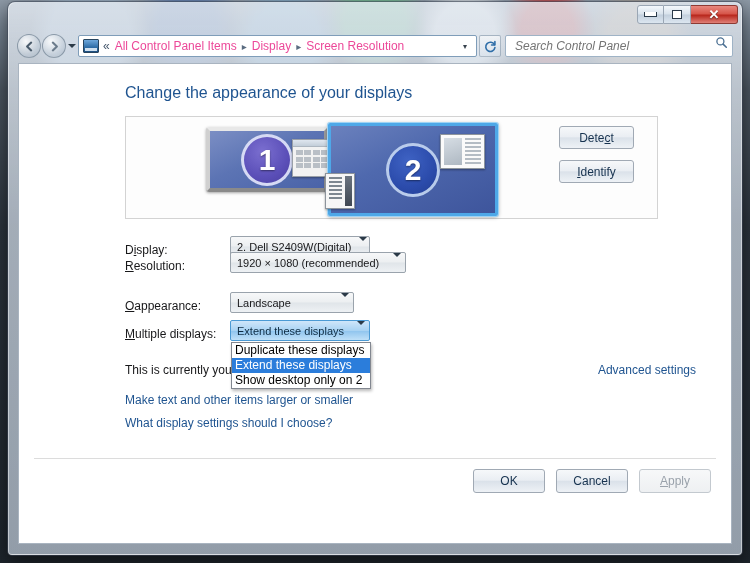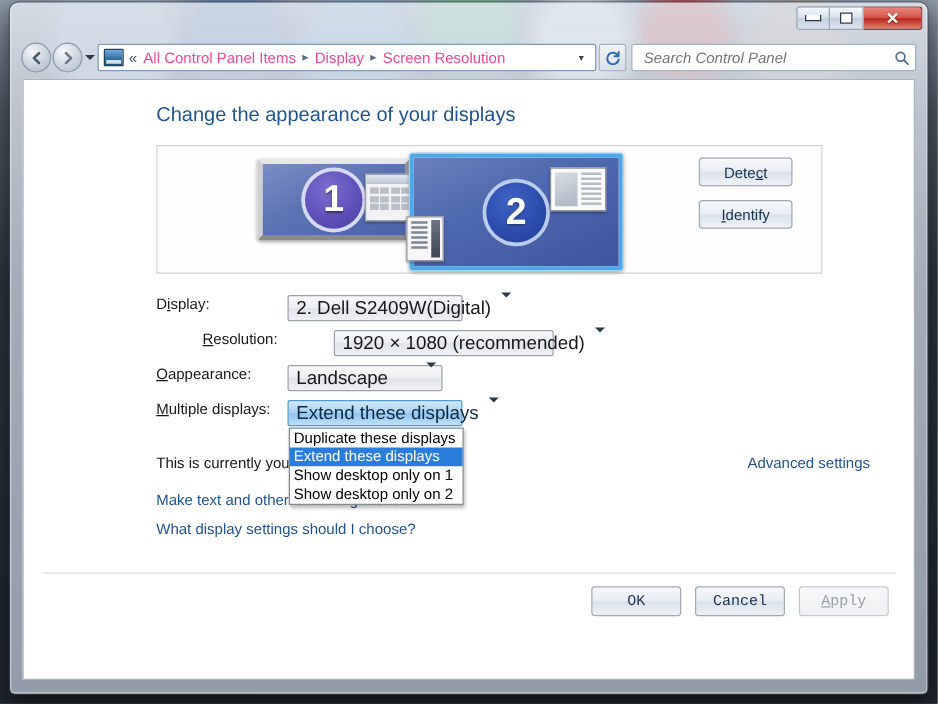--- a/index.html
+++ b/index.html
@@ -127,21 +127,21 @@
     background: linear-gradient(180deg, rgba(255,255,255,.55), rgba(214,226,238,.35));
     display: flex; align-items: center; justify-content: center;
     box-sizing: border-box;
   }
   #searchbox {
     width: 228px; flex: none;
     height: 22px; margin-left: 4px;
     background: #fff;
     border: 1px solid #9fb3c6;
     border-radius: 2px;
-    display: flex; align-items: center;
+    display: flex; 
     padding: 0 4px 0 7px;
     box-sizing: border-box;
   }
   #search-input {
     flex: 1; border: none; outline: none;
     font-family: "Liberation Sans", sans-serif;
     font-size: 12px; font-style: italic; color: #7b8794;
     background: transparent; min-width: 0;
   }
 
@@ -262,48 +262,48 @@
     color: #16324f;
     background: linear-gradient(180deg, #f6f8fa 0%, #eaeef3 46%, #dbe2ea 52%, #eef2f6 100%);
     border: 1px solid #a0a9b4;
     border-radius: 3px;
     height: 23px;
     display: flex; align-items: center; justify-content: center;
     box-sizing: border-box;
     white-space: nowrap;
   }
   .btn.wide { width: 75px; }
-  .btn.dlg  { width: 72px; height: 24px; font-family: Liberation Mono, monospace; }
+  .btn.dlg  { width: 72px; height: 24px; }
   .btn.disabled { color: #9aa2ab; background: linear-gradient(180deg,#f7f8f9,#eef0f2); border-color: #c3c9cf; }
 
   
   .row {
     position: absolute;
     left: 106px;
-    display: flex; align-items: flex-start;
+    display: flex; align-items: flex-end;
     white-space: nowrap;
   }
   .row .lbl { width: 105px; font-size: 12px; color: #18181a; }
   .combo {
     height: 21px;
     background: linear-gradient(180deg, #f7f8f9 0%, #ecefF1 48%, #e0e5e9 52%, #eef1f4 100%);
     border: 1px solid #9aa3ac;
     border-radius: 2px;
     display: flex; align-items: center;
     padding: 0 4px 0 6px;
     box-sizing: border-box;
-    font-size: 15px; color: #18181a;
+    font-size: 11px; color: #18181a;
     position: relative;
   }
   .combo .cval { flex: 1; }
   .combo .arrow { margin-left: 8px; }
   .caret { width: 0; height: 0; border-left: 4px solid transparent; border-right: 4px solid transparent; border-top: 4px solid #2b3a48; }
 
   #row-display  { top: 172px; }
-  #row-res      { top: 200px; margin-left: 37px; }
+  #row-res      { top: 188px; }
   #row-orient   { top: 228px; }
   #row-multi    { top: 256px; }
 
   #combo-display { width: 140px; }
   #combo-res     { width: 176px; }
   #combo-orient  { width: 124px; }
   #combo-multi   {
     width: 140px;
     background: linear-gradient(180deg, #cfe6fa 0%, #a9d3f3 50%, #8fc4ee 52%, #bfe0f8 100%);
     border: 1px solid #4b9ad4;
@@ -518,21 +518,20 @@
 
     <div id="currently-text">This is currently your main display.</div>
     <div id="advanced-link">Advanced settings</div>
 
     <div class="blue-link" id="link-maketext">Make text and other items larger or smaller</div>
     <div class="blue-link" id="link-whatdisplay">What display settings should I choose?</div>
 
     <div id="dropdown">
       <div class="dd-item">Duplicate these displays</div>
       <div class="dd-item sel">Extend these displays</div>
-      <div class="dd-item">Show desktop only on 1</div>
       <div class="dd-item">Show desktop only on 2</div>
     </div>
 
     <div id="footer-sep"></div>
     <div id="dlg-buttons">
       <div class="btn dlg">OK</div>
       <div class="btn dlg">Cancel</div>
       <div class="btn dlg disabled">
           <span></span>
           <u>A</u>

